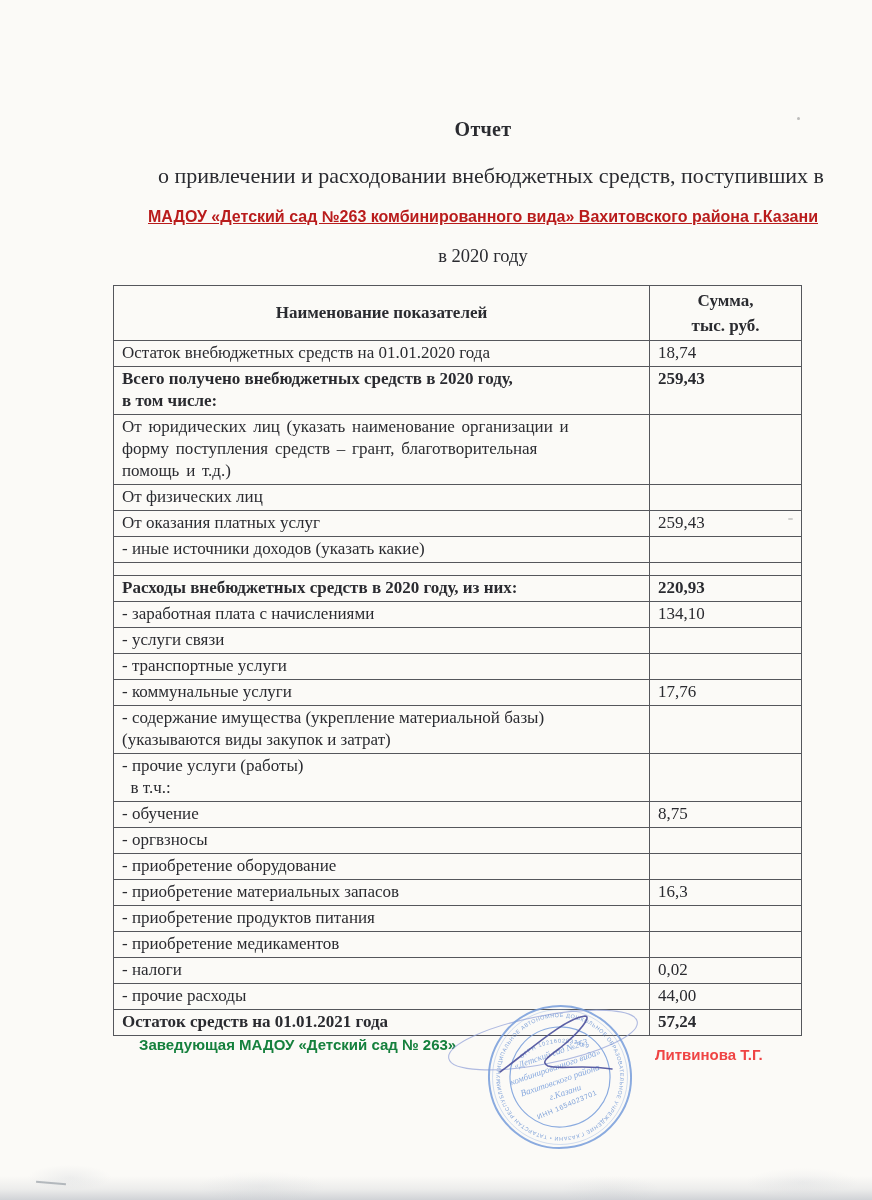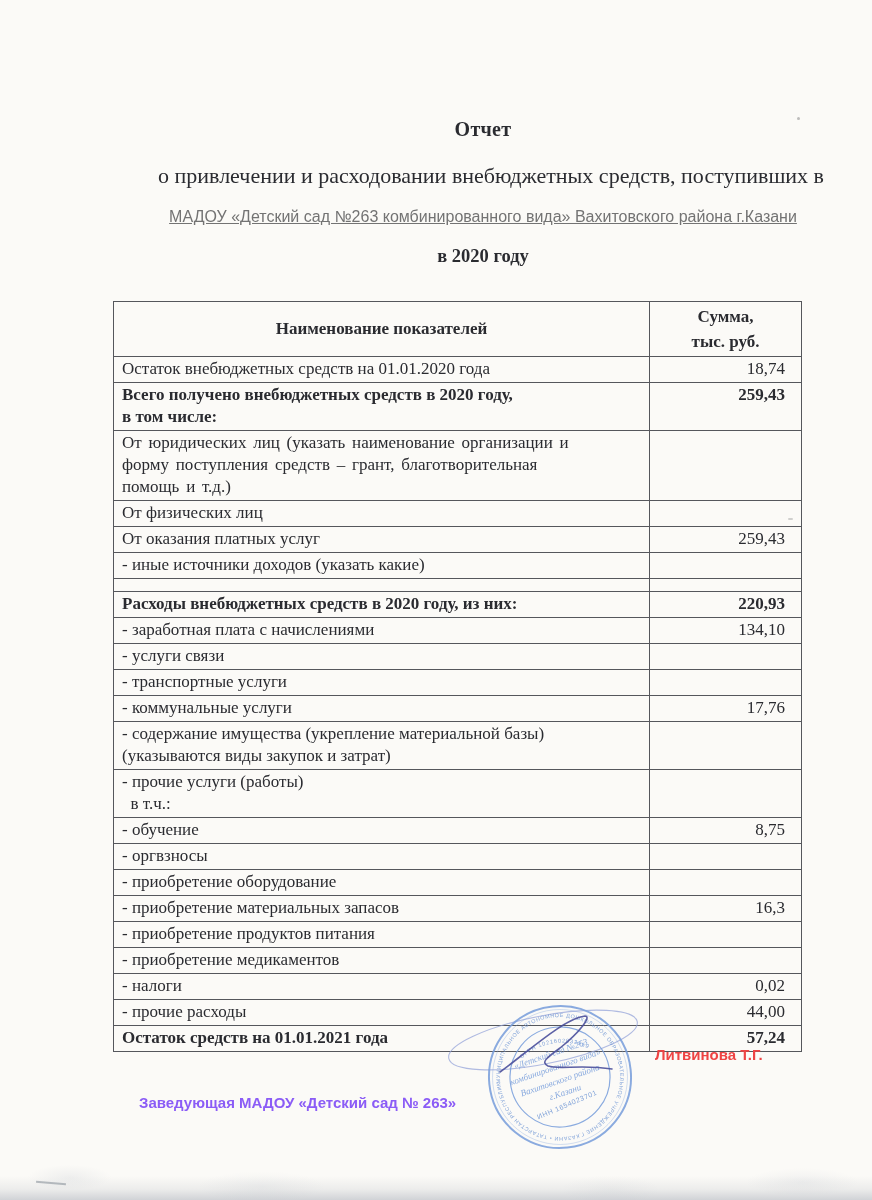--- a/index.html
+++ b/index.html
@@ -8,42 +8,42 @@
     background:#fbfaf7;
     font-family:"Liberation Serif","DejaVu Serif",serif;
     color:#2a2b30;
   }
   .page{position:absolute;inset:0;}
 
   
   .titles{position:absolute;left:126px;top:0;width:714px;text-align:center;}
   .t1{position:absolute;left:0;width:100%;top:118px;font-size:20px;font-weight:bold;letter-spacing:.3px;}
   .t2{position:absolute;left:8px;width:100%;top:163px;font-size:22px;font-weight:normal;}
-  .t3{position:absolute;left:0;width:100%;top:208px;font-size:16px;font-weight:normal;
-      font-family:"Liberation Sans","DejaVu Sans",sans-serif;text-decoration:underline;color:#737373;}
-  .t4{position:absolute;left:0;width:100%;top:246px;font-size:18.5px;font-weight:bold;}
-
-  
-  .tbl-wrap{position:absolute;left:113px;top:285px;width:688px;margin-top:16px;}
+  .t3{position:absolute;left:0;width:100%;top:208px;font-size:16px;font-weight:bold;
+      font-family:"Liberation Sans","DejaVu Sans",sans-serif;text-decoration:underline;color:#b91c1c;}
+  .t4{position:absolute;left:0;width:100%;top:246px;font-size:18.5px;font-weight:normal;}
+
+  
+  .tbl-wrap{position:absolute;left:113px;top:285px;width:688px;}
   table{border-collapse:collapse;width:100%;table-layout:fixed;}
   td,th{border:1px solid #55575c;font-size:17px;line-height:22px;
-        padding:1px 16px 2px 8px;vertical-align:top;}
+        padding:1px 0 2px 8px;vertical-align:top;}
   th{font-weight:bold;text-align:center;vertical-align:middle;padding:2px 4px;}
   col.c1{width:536px;} col.c2{width:152px;}
   td.c1{white-space:pre-wrap;}
-  td.c2{text-align:right;}
+  td.c2{text-align:left;}
   tr.b td{font-weight:bold;}
   tr.empty td{height:12px;padding:0;}
   td.just{word-spacing:2.5px;text-align:justify;}
   th.sum{white-space:pre-wrap;line-height:25px;}
 
   
-  .footer-title{position:absolute;left:139px;top:1094px;
+  .footer-title{position:absolute;left:139px;top:1036px;
       font-family:"Liberation Sans","DejaVu Sans",sans-serif;
-      font-weight:bold;font-size:15px;color:#8b5cf6;}
+      font-weight:bold;font-size:15px;color:#15803d;}
   .footer-name{position:absolute;left:655px;top:1046px;
       font-family:"Liberation Sans","DejaVu Sans",sans-serif;
       font-weight:bold;font-size:15px;color:#ef4444;}
 
   
   .stamp-svg{position:absolute;left:438px;top:995px;width:230px;height:165px;}
 
   
   .dot-tr{position:absolute;left:797px;top:117px;width:3px;height:3px;border-radius:50%;
       background:#8a8a8a;opacity:.55;}

